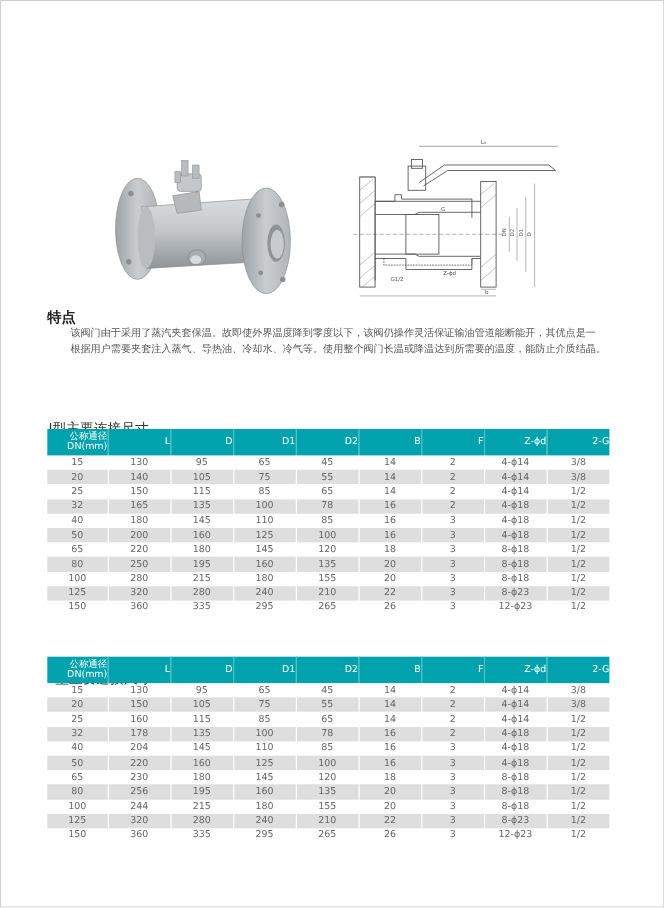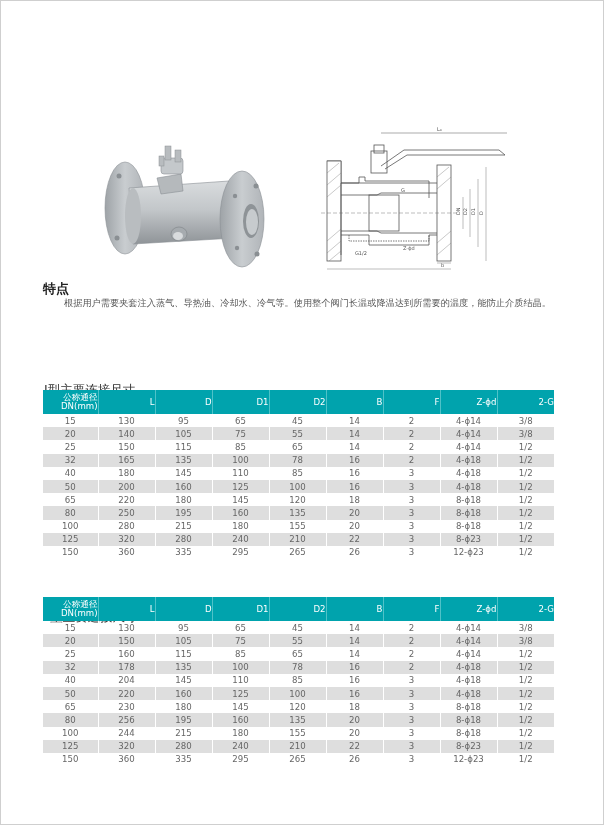--- a/index.html
+++ b/index.html
@@ -129,20 +129,21 @@
       <text x="122" y="144">b</text>
       <text x="141" y="92" transform="rotate(-90 141 92)">DN</text>
       <text x="148" y="92" transform="rotate(-90 148 92)">D2</text>
       <text x="156" y="92" transform="rotate(-90 156 92)">D1</text>
       <text x="164" y="92" transform="rotate(-90 164 92)">D</text>
     </g>
   </svg>
 
   <div class="features-heading">特点</div>
   <div class="features">
+    <p>该阀门由于采用了蒸汽夹套保温。故即使外界温度降到零度以下，该阀仍操作灵活保证输油管道能断能开，其优点是一</p>
     <p>根据用户需要夹套注入蒸气、导热油、冷却水、冷气等。使用整个阀门长温或降温达到所需要的温度，能防止介质结晶。</p>
   </div>
 
   <div class="sec-title" style="top:369px;">Ⅰ型主要连接尺寸</div>
   <table class="spec" id="t1" style="top:389px;">
     <colgroup>
       <col style="width:55px">
         <col style="width:57px">
         <col style="width:57px">
         <col style="width:57px">

